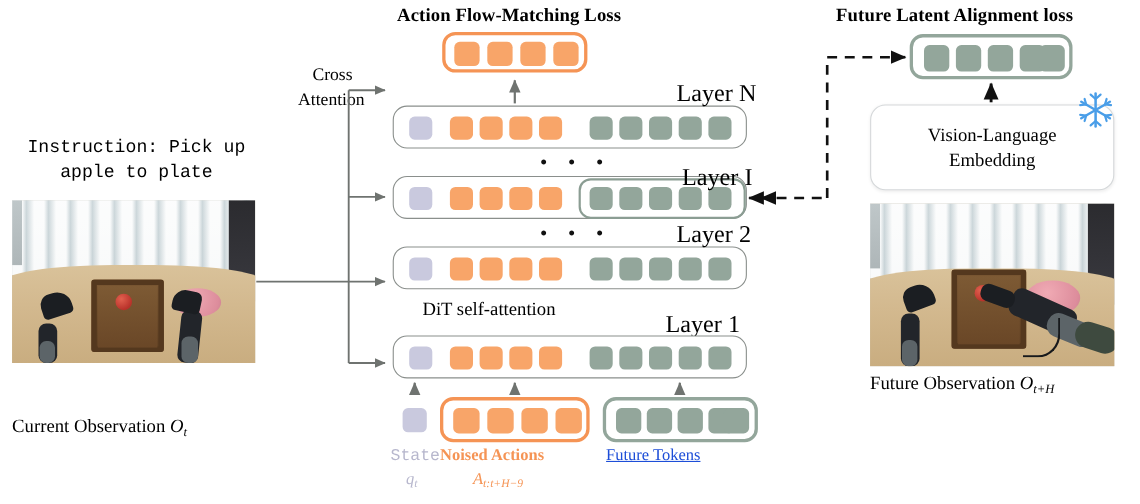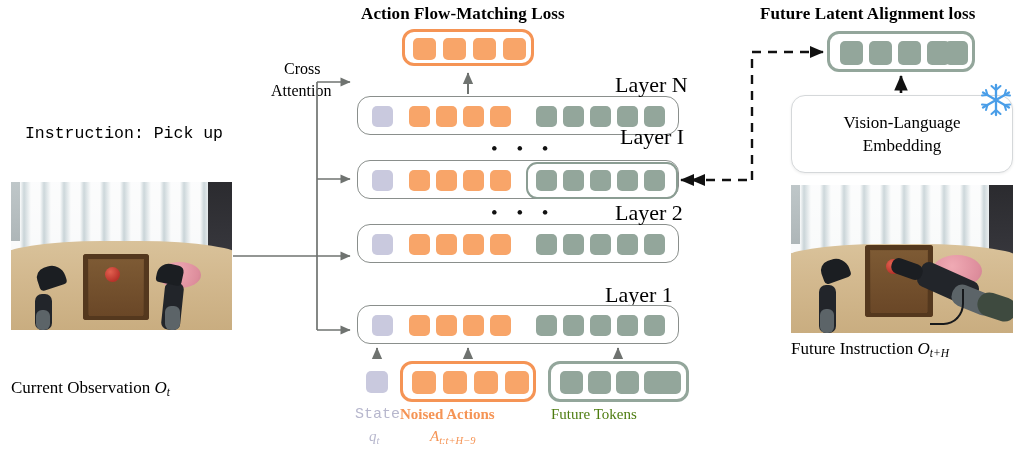--- a/index.html
+++ b/index.html
@@ -68,41 +68,42 @@
   .dots{position:absolute;font-size:19px;letter-spacing:7px;color:#111;
         line-height:1;font-family:"Liberation Serif",serif;}
   .layerlabel{position:absolute;font-size:22px;white-space:nowrap;}
   .dit-label{position:absolute;font-size:17px;white-space:nowrap;}
   .cross-label{position:absolute;font-size:16px;text-align:center;line-height:21px;
                white-space:nowrap;}
 
   .inlabel{position:absolute;font-size:15px;white-space:nowrap;}
   .c-state{color:#b7b7cd;}
   .c-act{color:#f59455;}
-  .c-fut{color:#4d7c0f;}
+  .c-fut{color:#1d4ed8;text-decoration:underline;}
   .inlabel .it{font-style:italic;}
   .inlabel .sb{font-size:10.5px;vertical-align:-3px;font-style:italic;}
 
   .vlbox{position:absolute;border:1.4px solid #d5d8da;border-radius:14px;
          background:#fff;box-sizing:border-box;display:flex;align-items:center;
          justify-content:center;box-shadow:0 1px 3px rgba(0,0,0,.07);}
   .vlbox span{font-size:17px;line-height:23px;text-align:center;}
 
   svg.ov{position:absolute;left:0;top:0;width:1036px;height:458px;
          pointer-events:none;overflow:visible;}
 </style>
 </head>
 <body>
 
 <div id="stage">
 
   <div class="abs section-title" style="left:361px;top:4px;">Action Flow-Matching Loss</div>
   <div class="abs instruction" style="left:6px;top:122px;">Instruction: Pick up</div>
 
   <div class="abs section-title" style="left:760px;top:4px;">Future Latent Alignment loss</div>
+  <div class="abs instruction" style="left:6px;top:145px;">apple to plate</div>
 
   <div class="photo" style="left:11px;top:182px;width:221px;height:148px;">
     <div class="sky"></div>
       <div class="curtain"></div>
     <div class="darkedge"></div>
       <div class="darkedge2"></div>
     <div class="table"></div>
     <div class="tray" style="left:72px;top:72px;width:66px;height:66px;"></div>
     <div class="trayinner" style="left:78px;top:78px;width:54px;height:56px;"></div>
     <div class="apple" style="left:94px;top:85px;width:15px;height:15px;"></div>
@@ -153,37 +154,38 @@
     <div class="tok tok-act" style="left:78px;top:9px;width:21px;height:21px;"></div>
     <div class="tok tok-act" style="left:105px;top:9px;width:21px;height:21px;"></div>
     <div class="tok tok-act" style="left:132px;top:9px;width:21px;height:21px;"></div>
     <div class="hl-green" style="left:168px;top:1px;width:152px;height:37px;"></div>
     <div class="tok tok-fut" style="left:178px;top:9px;width:21px;height:21px;"></div>
     <div class="tok tok-fut" style="left:205px;top:9px;width:21px;height:21px;"></div>
     <div class="tok tok-fut" style="left:232px;top:9px;width:21px;height:21px;"></div>
     <div class="tok tok-fut" style="left:259px;top:9px;width:21px;height:21px;"></div>
     <div class="tok tok-fut" style="left:286px;top:9px;width:21px;height:21px;"></div>
   </div>
-  <div class="layerlabel" style="left:620px;top:124px;">Layer I</div>
+  <div class="layerlabel" style="left:620px;top:148px;">Layer I</div>
   <div class="dots" style="left:491px;top:203px;">• • •</div>
 
   <div class="layerbox" style="left:357px;top:224px;width:322px;height:39px;">
     <div class="tok tok-state" style="left:14px;top:9px;width:21px;height:21px;"></div>
     <div class="tok tok-act" style="left:51px;top:9px;width:21px;height:21px;"></div>
     <div class="tok tok-act" style="left:78px;top:9px;width:21px;height:21px;"></div>
     <div class="tok tok-act" style="left:105px;top:9px;width:21px;height:21px;"></div>
     <div class="tok tok-act" style="left:132px;top:9px;width:21px;height:21px;"></div>
     <div class="tok tok-fut" style="left:178px;top:9px;width:21px;height:21px;"></div>
     <div class="tok tok-fut" style="left:205px;top:9px;width:21px;height:21px;"></div>
     <div class="tok tok-fut" style="left:232px;top:9px;width:21px;height:21px;"></div>
     <div class="tok tok-fut" style="left:259px;top:9px;width:21px;height:21px;"></div>
     <div class="tok tok-fut" style="left:286px;top:9px;width:21px;height:21px;"></div>
   </div>
   <div class="layerlabel" style="left:615px;top:200px;">Layer 2</div>
 
+  <div class="dit-label" style="left:384px;top:271px;">DiT self-attention</div>
   <div class="layerlabel" style="left:605px;top:282px;">Layer 1</div>
 
   <div class="layerbox" style="left:357px;top:305px;width:322px;height:39px;">
     <div class="tok tok-state" style="left:14px;top:9px;width:21px;height:21px;"></div>
     <div class="tok tok-act" style="left:51px;top:9px;width:21px;height:21px;"></div>
     <div class="tok tok-act" style="left:78px;top:9px;width:21px;height:21px;"></div>
     <div class="tok tok-act" style="left:105px;top:9px;width:21px;height:21px;"></div>
     <div class="tok tok-act" style="left:132px;top:9px;width:21px;height:21px;"></div>
     <div class="tok tok-fut" style="left:178px;top:9px;width:21px;height:21px;"></div>
     <div class="tok tok-fut" style="left:205px;top:9px;width:21px;height:21px;"></div>
@@ -271,21 +273,21 @@
          border-radius:8px;transform:rotate(24deg);"></div>
     <div class="armgrey" style="left:160px;top:104px;width:44px;height:22px;
          border-radius:10px;transform:rotate(22deg);"></div>
     <div class="finger" style="left:100px;top:76px;width:32px;height:16px;
          border-radius:7px;transform:rotate(20deg);"></div>
     <div class="arm" style="left:186px;top:110px;width:40px;height:24px;
          border-radius:12px;transform:rotate(18deg);background:#3e4a3f;"></div>
     <div class="cable" style="left:139px;top:104px;width:32px;height:34px;"></div>
   </div>
   <div class="abs caption" style="left:791px;top:339px;">
-    <span>Future Instruction</span>
+    <span>Future Observation</span>
     <span class="sym">O</span><span class="sub">t+H</span>
   </div>
 
   <svg class="ov">
     <defs>
       <marker id="ah" markerWidth="7" markerHeight="7" refX="5.6" refY="3" orient="auto" markerUnits="strokeWidth">
         <path d="M0,0.4 L6,3 L0,5.6 z" fill="#6f7370"></path>
       </marker>
       <marker id="ahb" markerWidth="7" markerHeight="7" refX="5.6" refY="3" orient="auto" markerUnits="strokeWidth">
         <path d="M0,0.4 L6,3 L0,5.6 z" fill="#111"></path>

